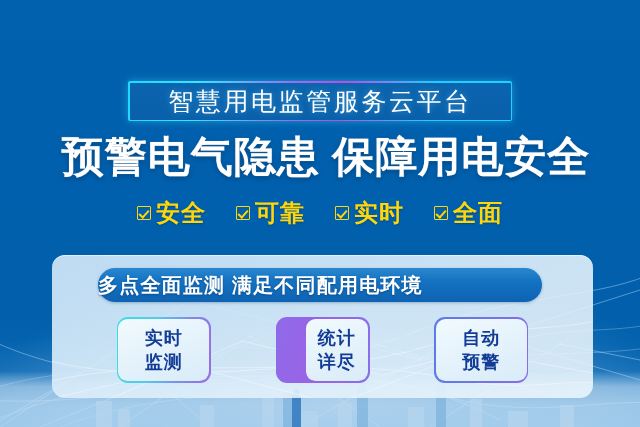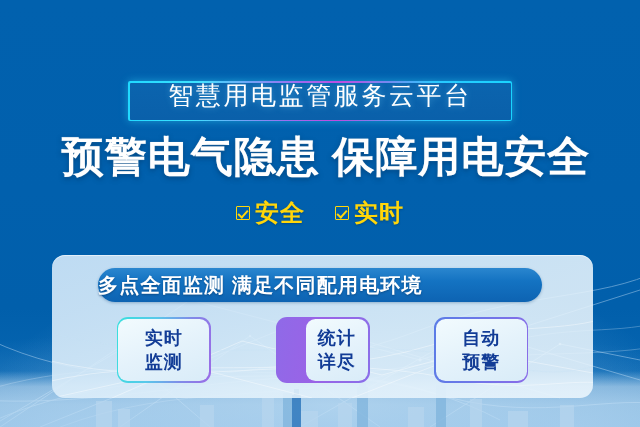--- a/index.html
+++ b/index.html
@@ -54,21 +54,21 @@
     border-radius: 2px;
     background: linear-gradient(100deg, #1fd8ff 0%, #3fe3ff 18%, #9a6ff0 42%, #c04ae0 55%, #29c8ff 78%, #18d5ff 100%);
     box-shadow: 0 0 9px rgba(60,220,255,.45);
   }
   .title-chip-inner {
     width: 100%;
     height: 100%;
     border-radius: 1px;
     background: linear-gradient(180deg, #0b64ae 0%, #0a60aa 100%);
     display: flex;
-    align-items: flex-start;
+    align-items: center;
     justify-content: center;
   }
   .title-text {
     color: #ffffff;
     font-size: 25px;
     font-weight: 400;
     letter-spacing: 2.6px;
     line-height: 1;
     white-space: nowrap;
     text-shadow: 0 0 7px rgba(120,220,255,.45);
@@ -284,21 +284,29 @@
 
   <div class="headline">预警电气隐患 保障用电安全</div>
 
   <div class="check-row">
     <div class="check-item">
       <span class="check-box"></span>
       <span class="check-label">安全</span>
     </div>
     <div class="check-item">
       <span class="check-box"></span>
+      <span class="check-label">可靠</span>
+    </div>
+    <div class="check-item">
+      <span class="check-box"></span>
       <span class="check-label">实时</span>
+    </div>
+    <div class="check-item">
+      <span class="check-box"></span>
+      <span class="check-label">全面</span>
     </div>
   </div>
 
   <div class="panel">
     <svg class="panel-lines" viewBox="0 0 541 143" preserveAspectRatio="none">
       <g stroke="#ffffff" stroke-width="0.9" fill="none" opacity="0.8">
         <path d="M-10,128 C 120,96 240,132 380,90 C 450,68 500,78 551,64"></path>
         <path d="M-10,104 C 130,140 250,92 400,124 C 470,138 510,124 551,128"></path>
         <path d="M60,143 L 190,86 L 330,120 L 470,82"></path>
         <path d="M0,143 L 140,112 L 260,143"></path>

